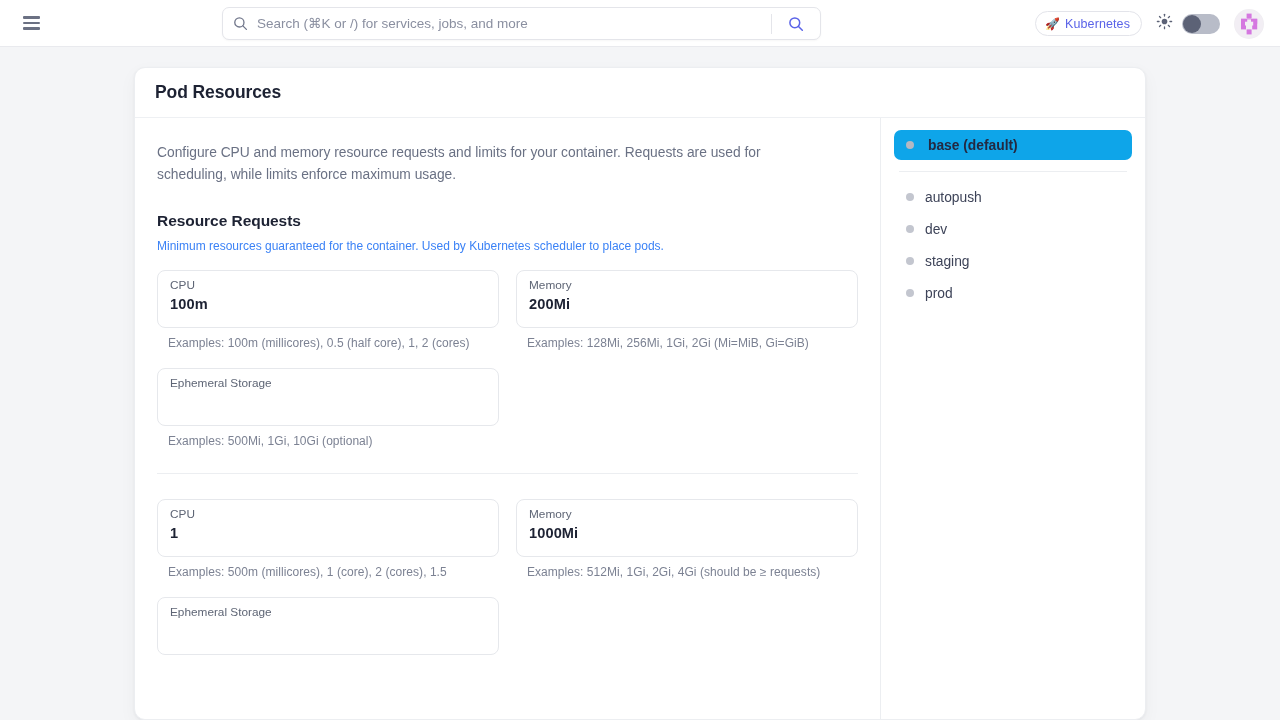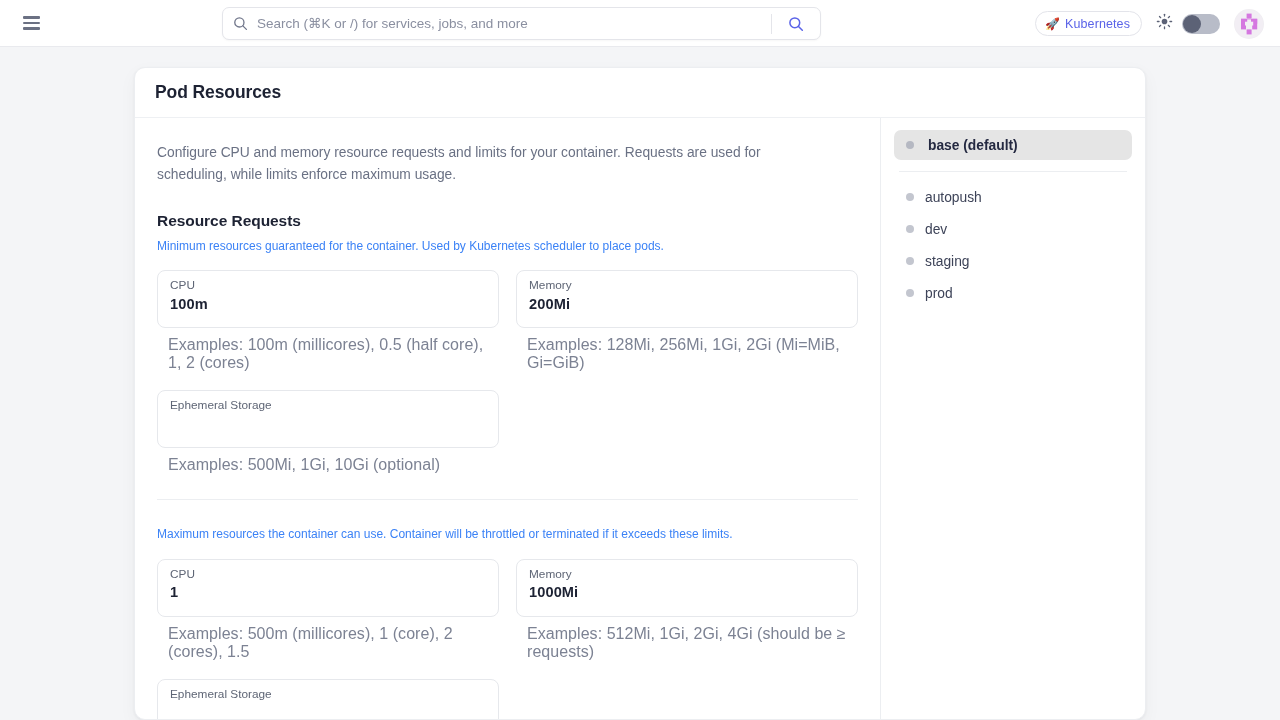--- a/index.html
+++ b/index.html
@@ -255,21 +255,21 @@
   }
   .field-value {
     font-size: 14.6px;
     font-weight: bold;
     color: #1d2233;
     line-height: 1.5;
     letter-spacing: 0.1px;
     min-height: 21px;
   }
   .field-hint {
-    font-size: 16px;
+    font-size: 12px;
     color: #7c8293;
     margin-top: 8px;
     padding-left: 11px;
     letter-spacing: 0.05px;
   }
 
   .field-block { margin-top: 18px; }
 
   .divider-h {
     height: 1px;
@@ -290,21 +290,21 @@
     align-items: center;
     gap: 11px;
     height: 30px;
     padding: 0 12px;
     border-radius: 7px;
     cursor: pointer;
     font-size: 13.8px;
     color: #3d4358;
   }
   .env-item.active {
-    background: #e5e5e5;
+    background: #0ea5e9;
     font-weight: bold;
     color: #242941;
     gap: 14px;
   }
   .env-dot {
     width: 8px;
     height: 8px;
     border-radius: 50%;
     background: #c3c6cf;
     flex: none;
@@ -436,21 +436,20 @@
                 <div class="field-value"></div>
               </div>
               <div class="field-hint">Examples: 500Mi, 1Gi, 10Gi (optional)</div>
             </div>
           </div>
         </div>
 
         <div class="divider-h"></div>
 
         <div>
-          <div class="section-desc">Maximum resources the container can use. Container will be throttled or terminated if it exceeds these limits.</div>
 
           <div class="field-row">
             <div class="field-col">
               <div class="field-box">
                 <div class="field-label">CPU</div>
                 <div class="field-value">1</div>
               </div>
               <div class="field-hint">Examples: 500m (millicores), 1 (core), 2 (cores), 1.5</div>
             </div>
 

